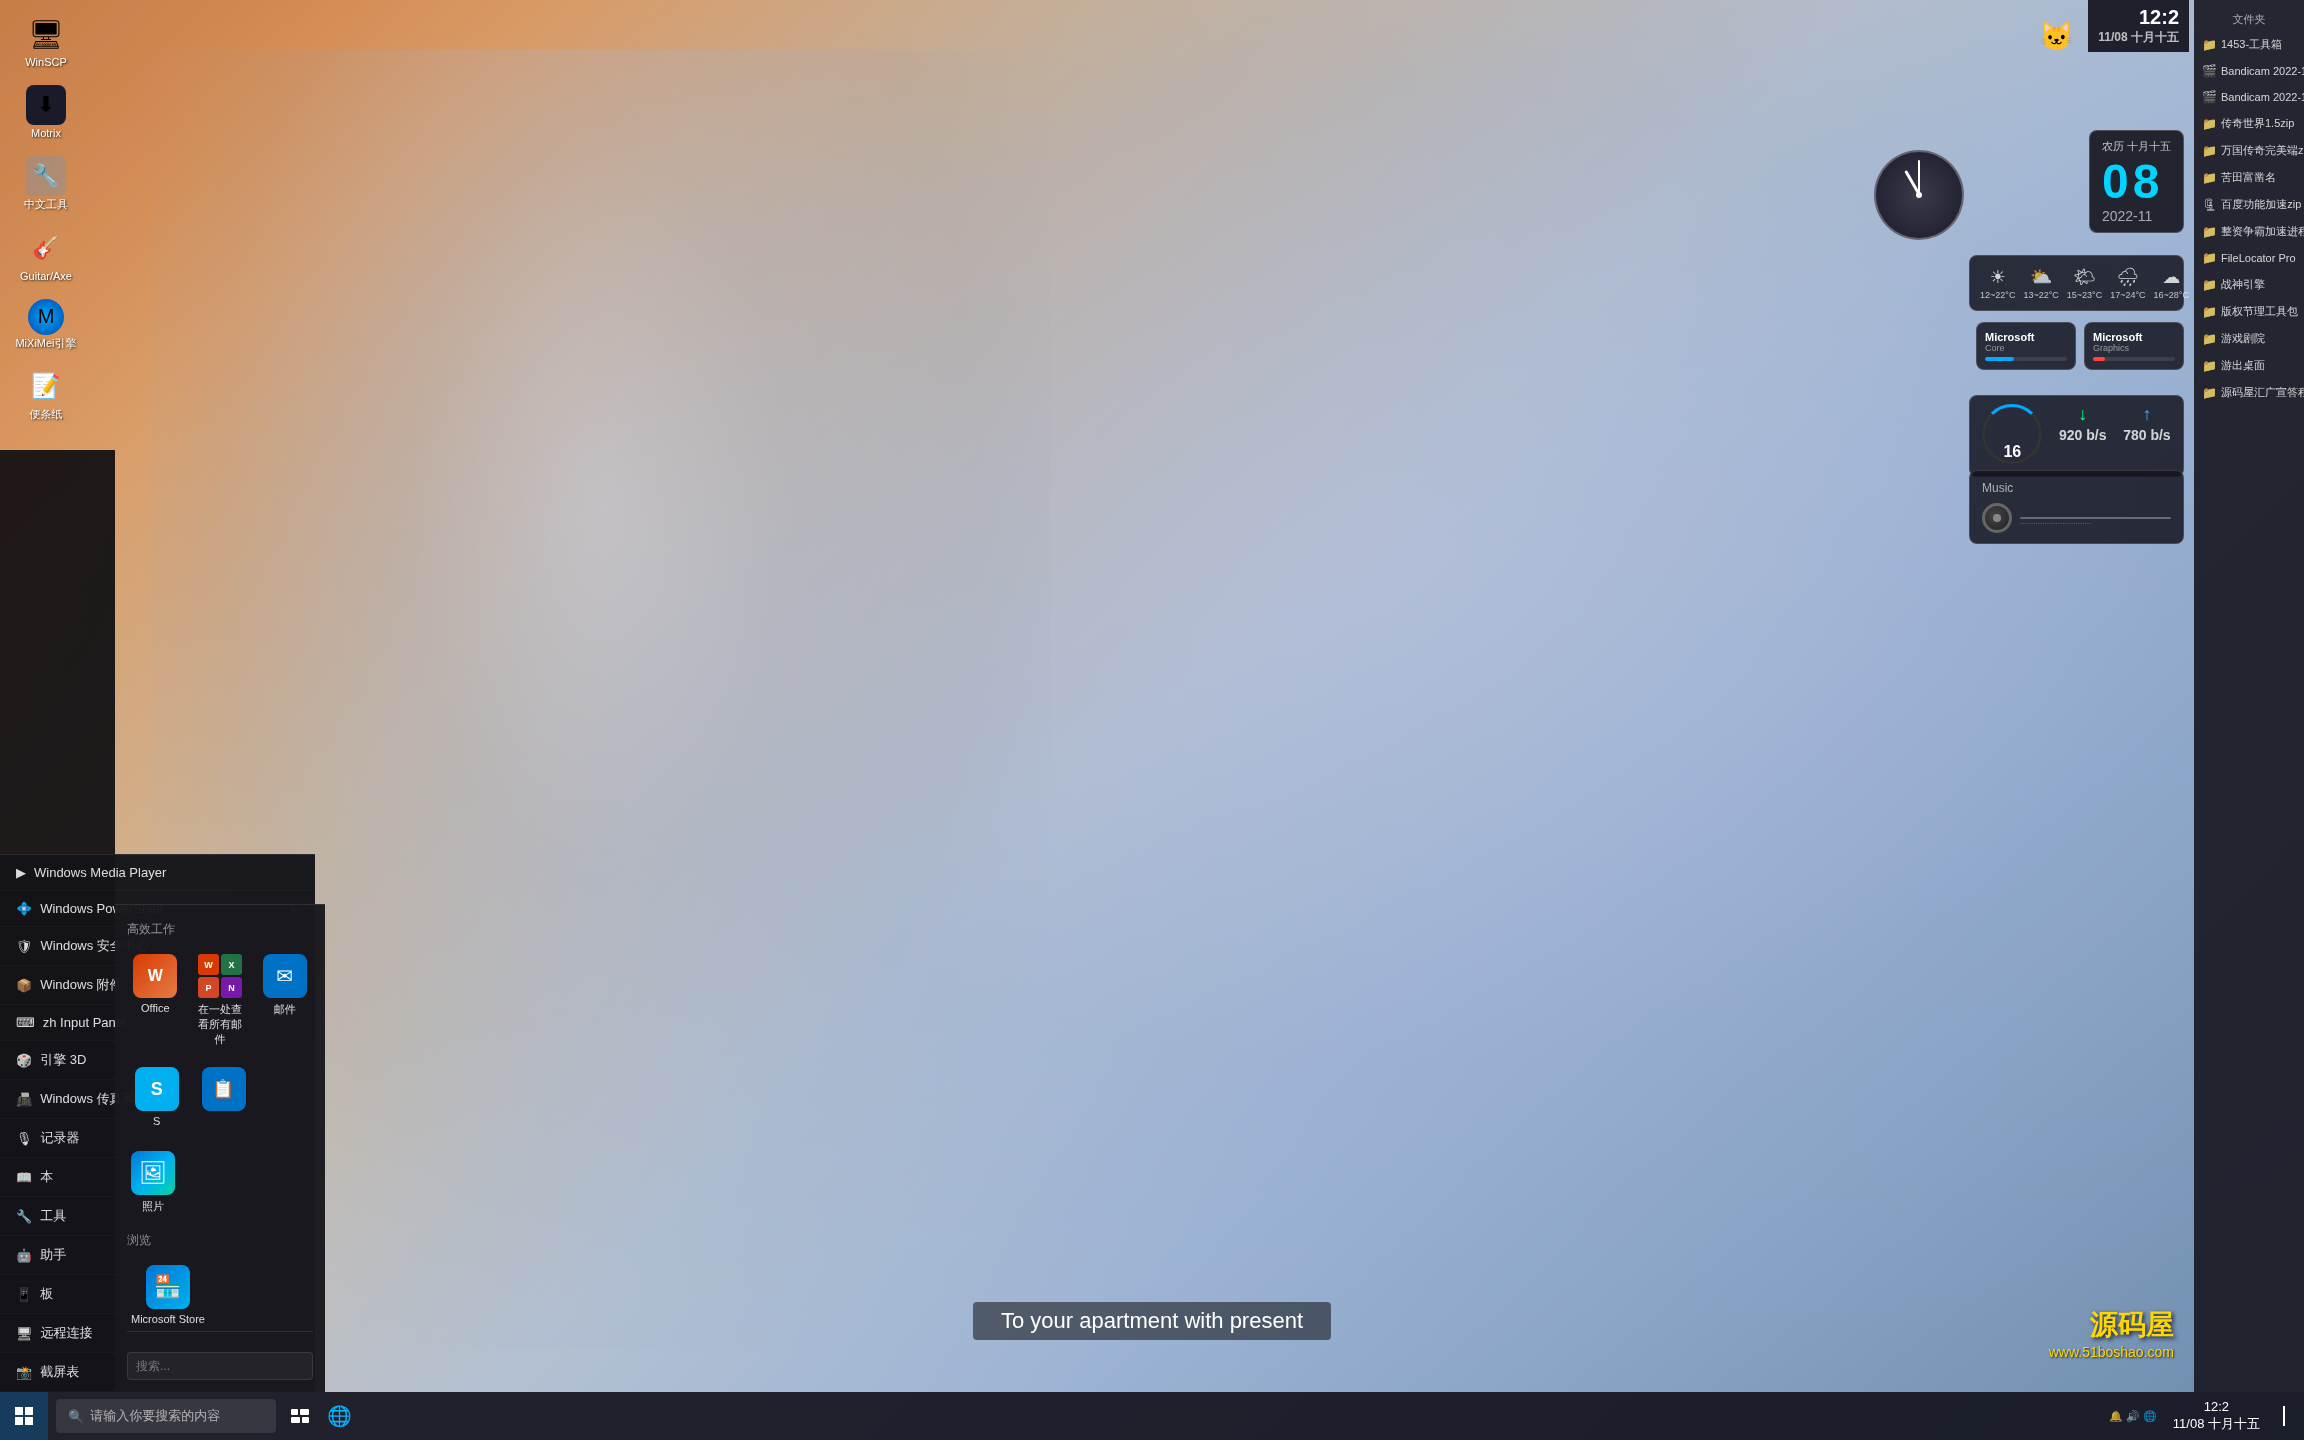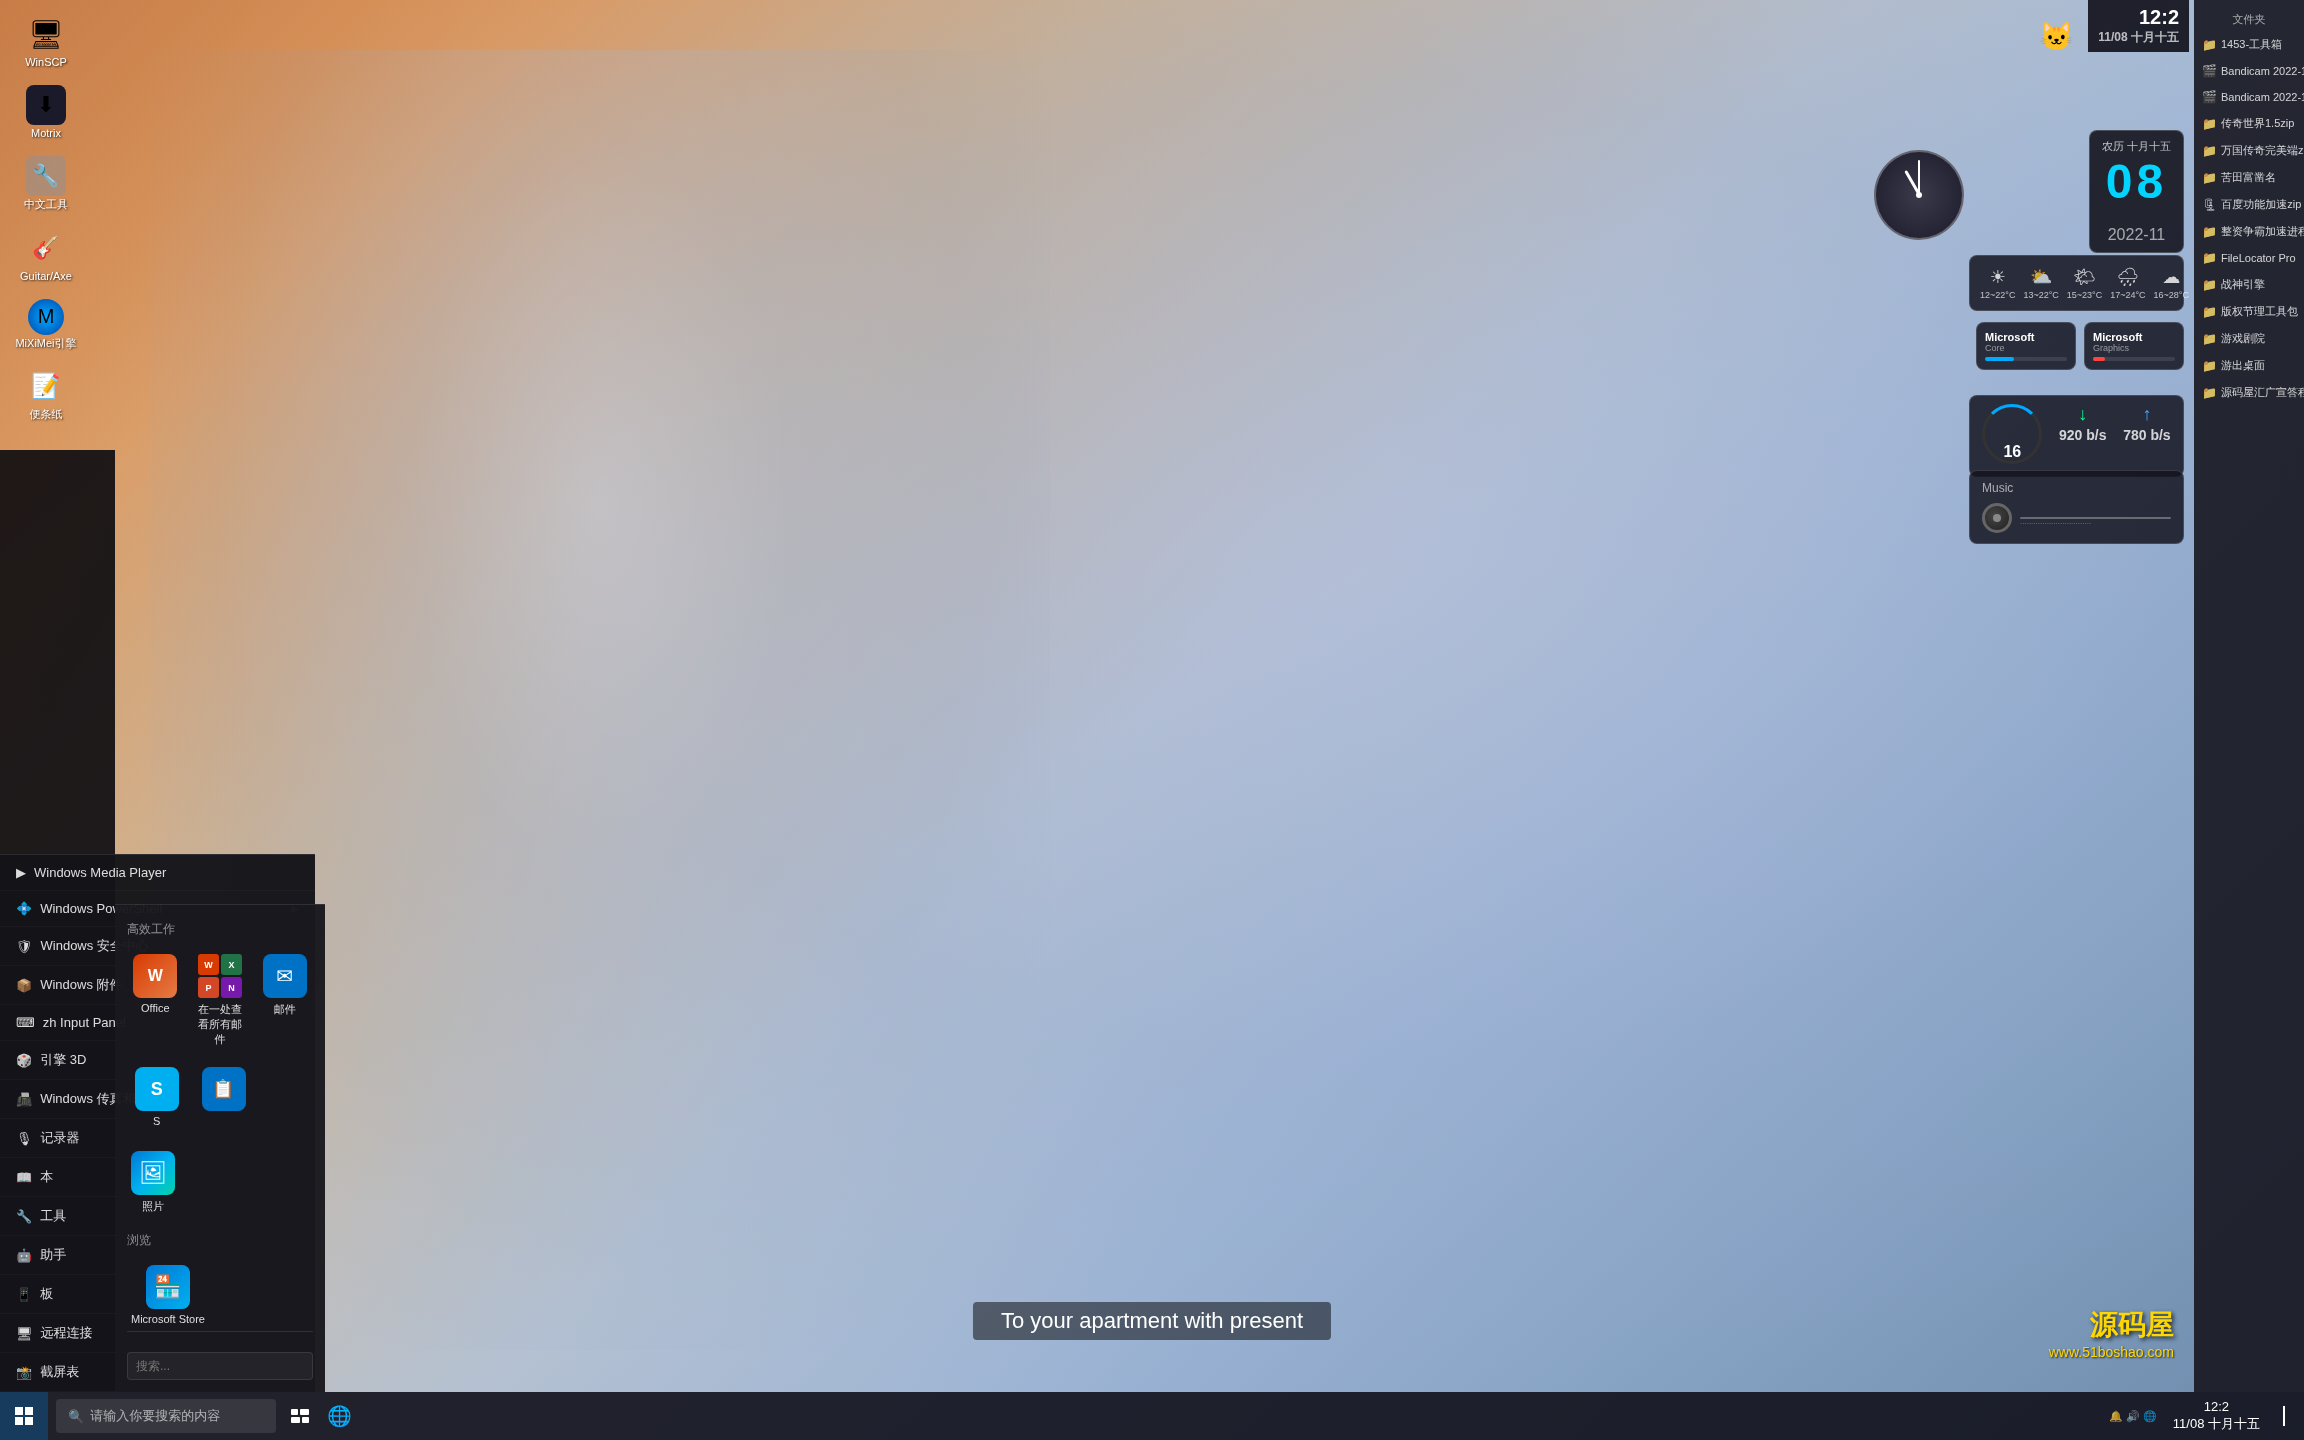--- a/index.html
+++ b/index.html
@@ -242,41 +242,40 @@
     #date-widget {
       position: absolute;
       right: 120px;
       top: 130px;
       background: rgba(20,20,30,0.9);
       border: 1px solid rgba(255,255,255,0.2);
       border-radius: 8px;
       padding: 8px 12px;
       z-index: 50;
       color: white;
-      text-align: center;
     }
 
     .date-header {
       font-size: 11px;
       color: rgba(255,255,255,0.7);
       margin-bottom: 4px;
     }
 
     .date-number {
       font-size: 48px;
       font-weight: bold;
       line-height: 1;
       color: #00d4ff;
       letter-spacing: 4px;
     }
 
     .date-year {
-      font-size: 16px;
+      font-size: 14px;
       color: rgba(255,255,255,0.6);
-      margin-top: 20px;
+      margin-top: 2px;
     }
 
     
     #weather-widget {
       position: absolute;
       right: 120px;
       top: 255px;
       background: rgba(20,20,30,0.85);
       border: 1px solid rgba(255,255,255,0.15);
       border-radius: 8px;

